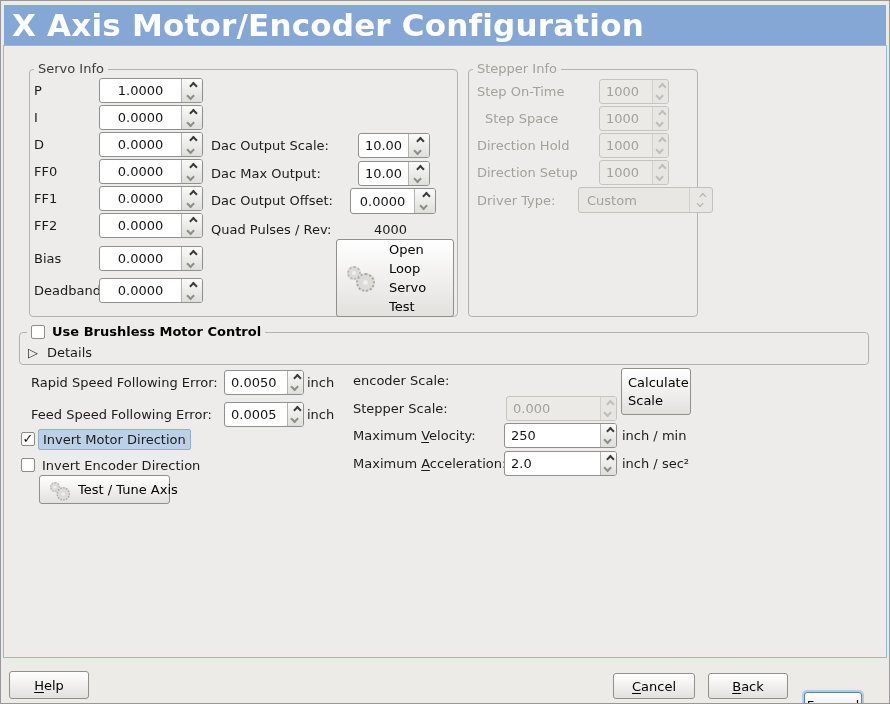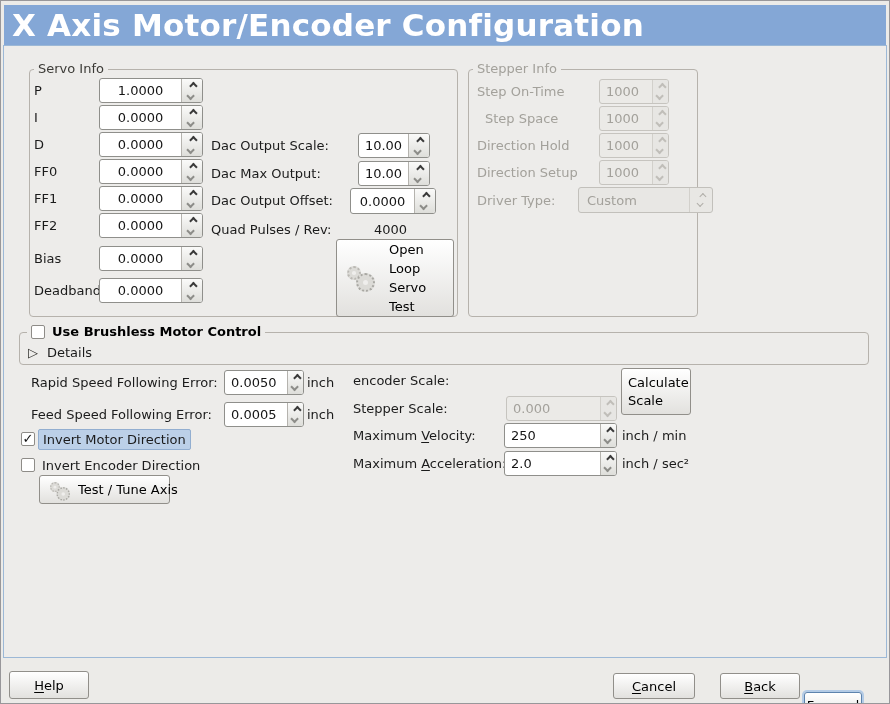--- a/index.html
+++ b/index.html
@@ -353,20 +353,20 @@
       </span>
     <span>Test / Tune Axis</span>
   </div>
 
   <div class="btn" style="left:8px;top:670px;width:80px;height:28px;">
     <span><span class="u">H</span><span>elp</span></span>
   </div>
   <div class="btn" style="left:612px;top:672px;width:82px;height:26px;">
     <span><span class="u">C</span><span>ancel</span></span>
   </div>
-  <div class="btn" style="left:707px;top:672px;width:80px;height:26px;margin-left:12px;">
+  <div class="btn" style="left:707px;top:672px;width:80px;height:26px;">
     <span><span class="u">B</span><span>ack</span></span>
   </div>
   <div class="btn focus" style="left:803px;top:691px;width:58px;height:26px;">
     <span><span class="u">F</span><span>orward</span></span>
   </div>
 
 </div>
 
 </body></html>

